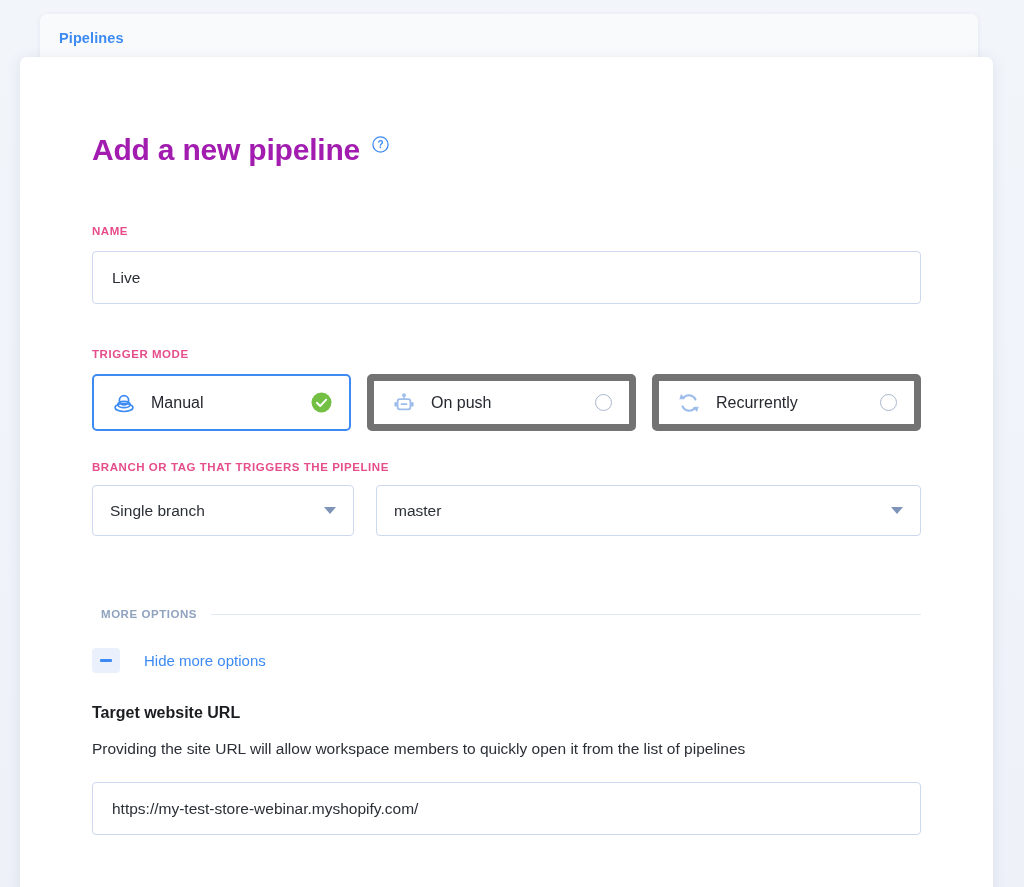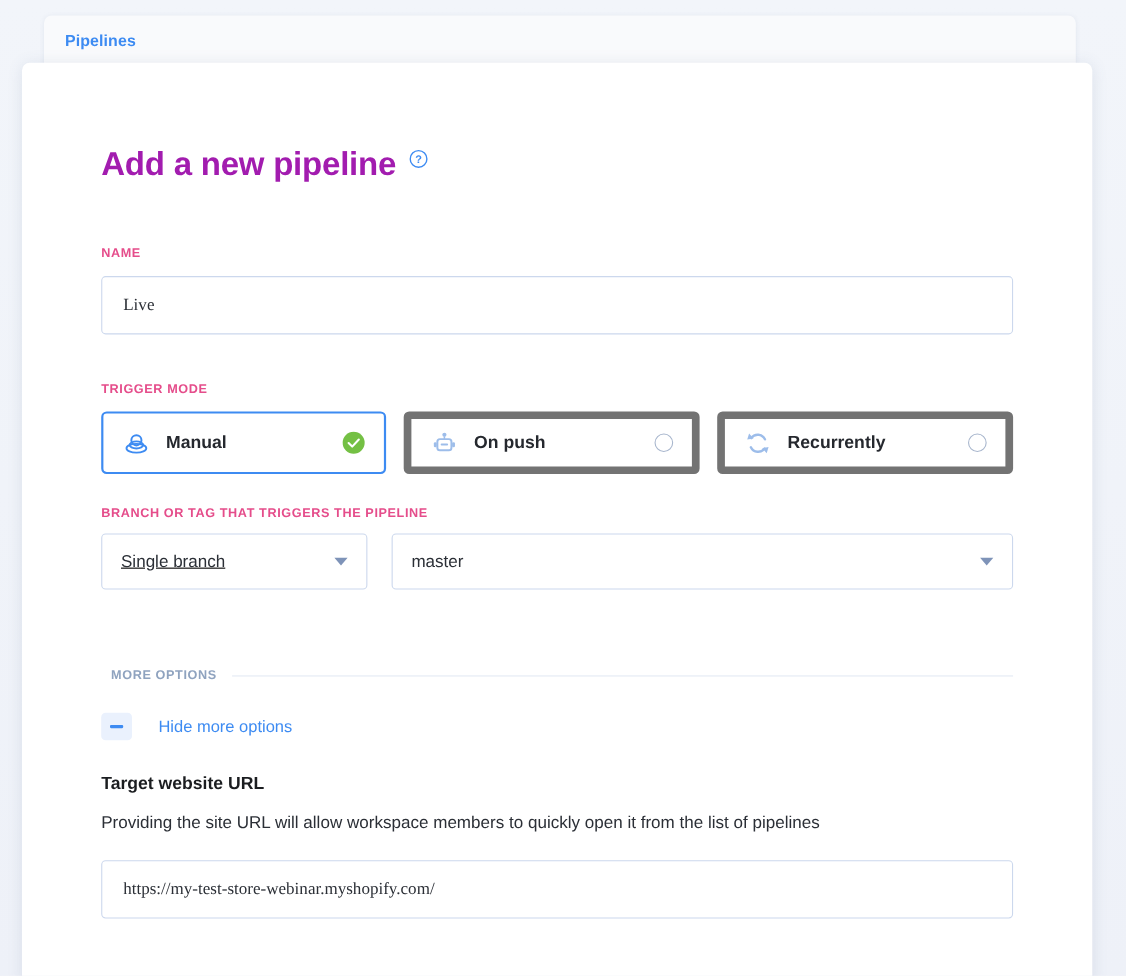--- a/index.html
+++ b/index.html
@@ -93,38 +93,37 @@
   }
 
   
   .text-input {
     display: block;
     width: 100%;
     height: 53px;
     border: 1px solid #ccd8ed;
     border-radius: 4px;
     background: #fff;
-    font-family: Liberation Serif, serif;
+    font-family: Liberation Sans, sans-serif;
     font-size: 15.5px;
     color: #2b2f36;
     padding: 0 19px;
     outline: none;
   }
   .text-input::placeholder { color: #9aa5b5; }
 
   .name-block { margin-top: 60px; }
   .name-block .text-input { margin-top: 14px; }
 
   
   .trigger-block { margin-top: 44px; }
   .trigger-row {
     display: flex;
     gap: 16px;
     margin-top: 14px;
-    font-weight: bold;
   }
   .trigger-card {
     flex: 1 1 0;
     height: 57px;
     border: 7px solid #737373;
     border-radius: 5px;
     display: flex;
     align-items: center;
     padding: 0 17px;
     background: #fff;
@@ -183,21 +182,21 @@
     color: #2b2f36;
     flex: 1 1 auto;
   }
   .caret {
     width: 0; height: 0;
     border-left: 6px solid transparent;
     border-right: 6px solid transparent;
     border-top: 7px solid #7e93b8;
     flex: 0 0 auto;
   }
-  .branch-scope { width: 242px; flex: 0 0 auto; text-decoration: underline; }
+  .branch-scope { width: 262px; flex: 0 0 auto; }
   .branch-name  { flex: 1 1 auto; }
 
   
   .more-options-row {
     display: flex;
     align-items: center;
     margin-top: 72px;
     padding-left: 9px;
   }
   .more-options-label {

